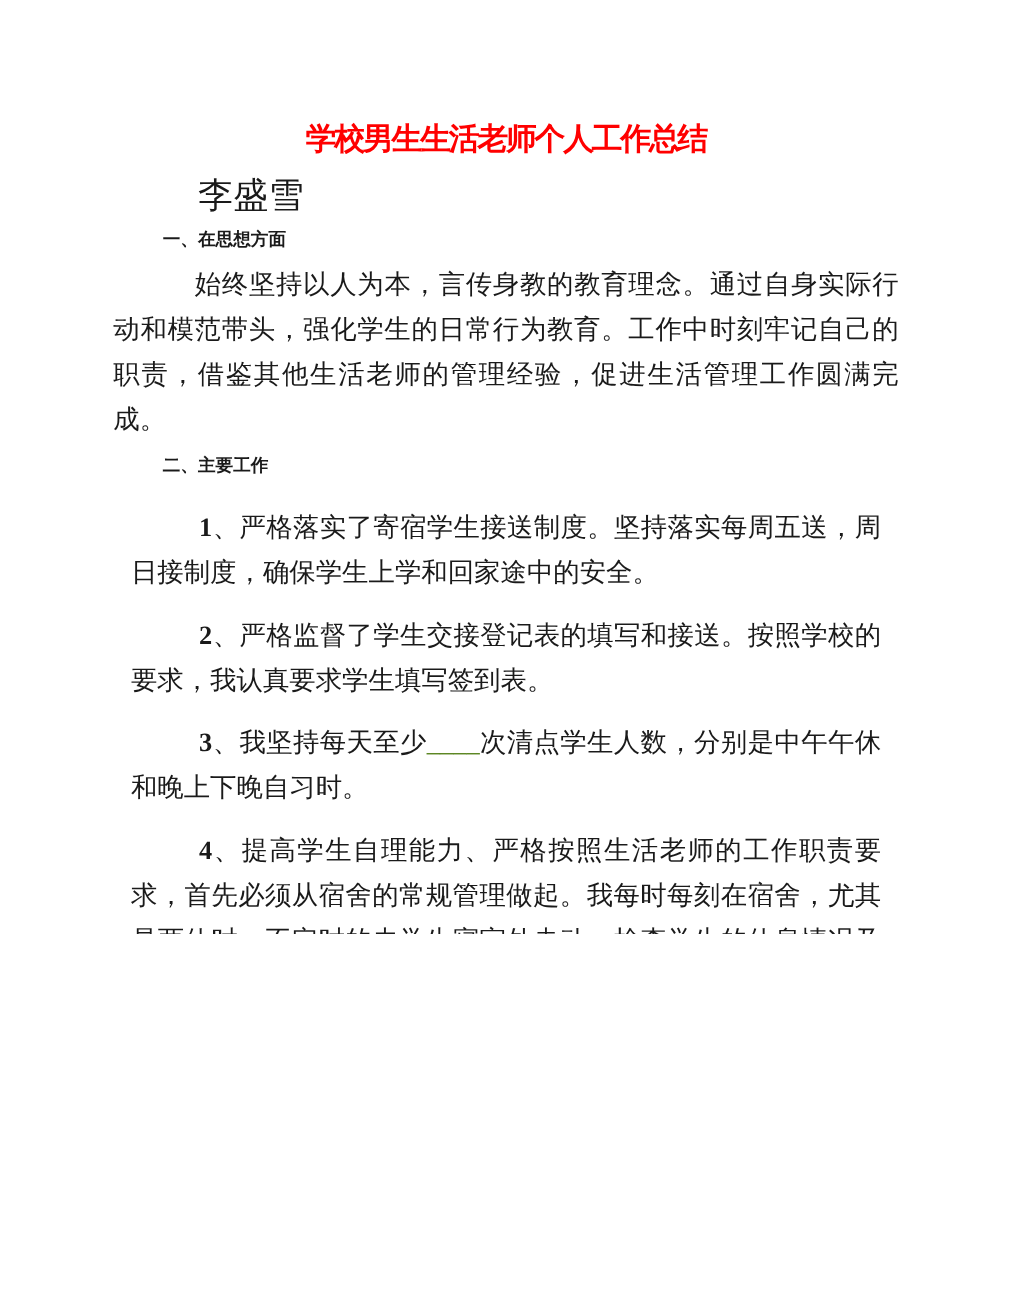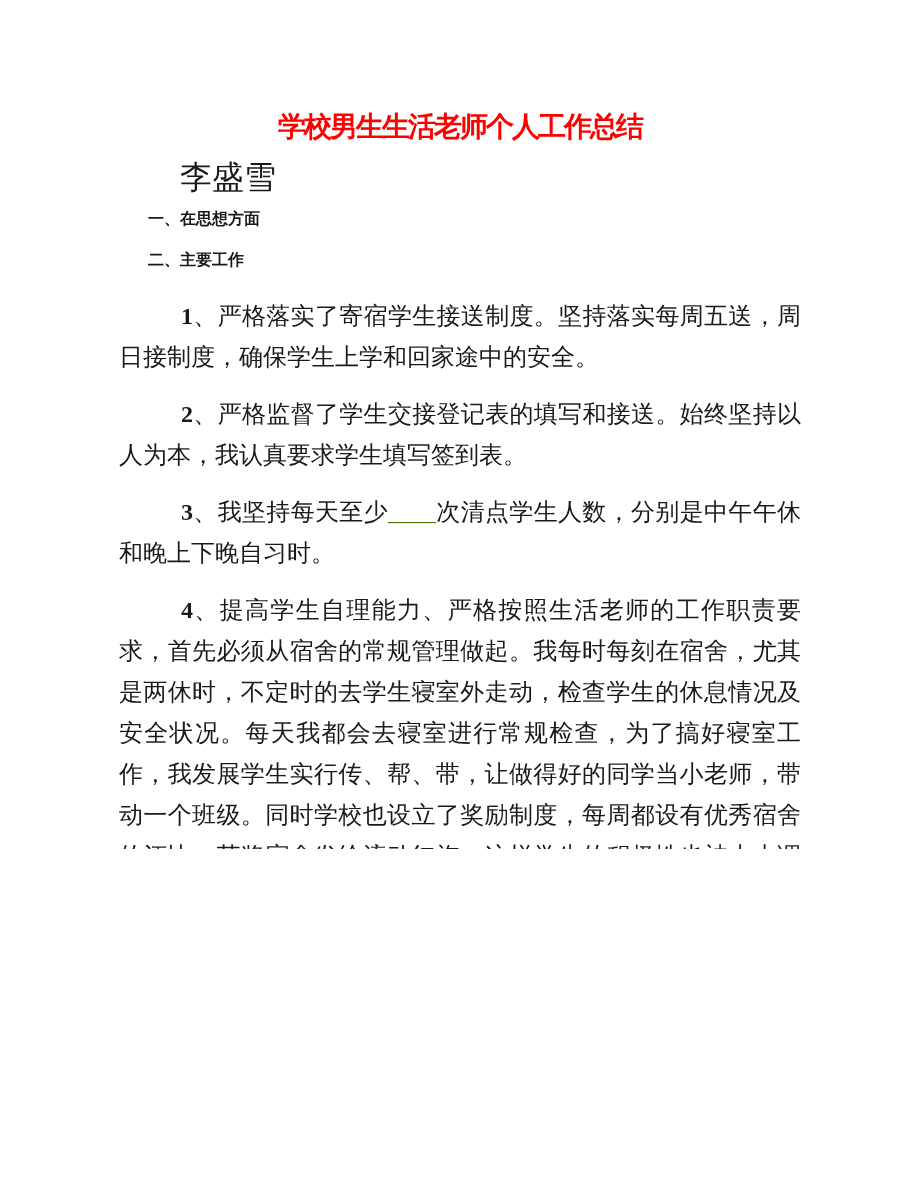--- a/index.html
+++ b/index.html
@@ -80,26 +80,27 @@
 
 <div class="page">
 
   <h1 class="doc-title">学校男生生活老师个人工作总结</h1>
 
   <p class="author">李盛雪</p>
 
 
   <h2 class="section-heading">一、在思想方面</h2>
 
+  <p class="para">始终坚持以人为本，言传身教的教育理念。通过自身实际行动和模范带头，强化学生的日常行为教育。工作中时刻牢记自己的职责，借鉴其他生活老师的管理经验，促进生活管理工作圆满完成。</p>
 
   <h2 class="section-heading">二、主要工作</h2>
 
   <p class="item"><span class="num">1</span><span>、严格落实了寄宿学生接送制度。坚持落实每周五送，周日接制度，确保学生上学和回家途中的安全。</span></p>
 
-  <p class="item"><span class="num">2</span><span>、严格监督了学生交接登记表的填写和接送。始终坚持以人为本，我认真要求学生填写签到表。</span></p>
+  <p class="item"><span class="num">2</span><span>、严格监督了学生交接登记表的填写和接送。按照学校的要求，我认真要求学生填写签到表。</span></p>
 
   <p class="item"><span class="num">3</span><span>、我坚持每天至少</span><span class="blank">____</span><span>次清点学生人数，分别是中午午休和晚上下晚自习时。</span></p>
 
   <p class="item"><span class="num">4</span><span>、提高学生自理能力、严格按照生活老师的工作职责要求，首先必须从宿舍的常规管理做起。我每时每刻在宿舍，尤其是两休时，不定时的去学生寝室外走动，检查学生的休息情况及安全状况。每天我都会去寝室进行常规检查，为了搞好寝室工作，我发展学生实行传、帮、带，让做得好的同学当小老师，带动一个班级。同时学校也设立了奖励制度，每周都设有优秀宿舍的评比，获奖宿舍发给流动红旗，这样学生的积极性也被大大调动起来了。学生发挥自己的聪明才智，</span></p>
 
   <div class="footer">
     <span>第1页 共2页</span>
   </div>
 
 </div>

